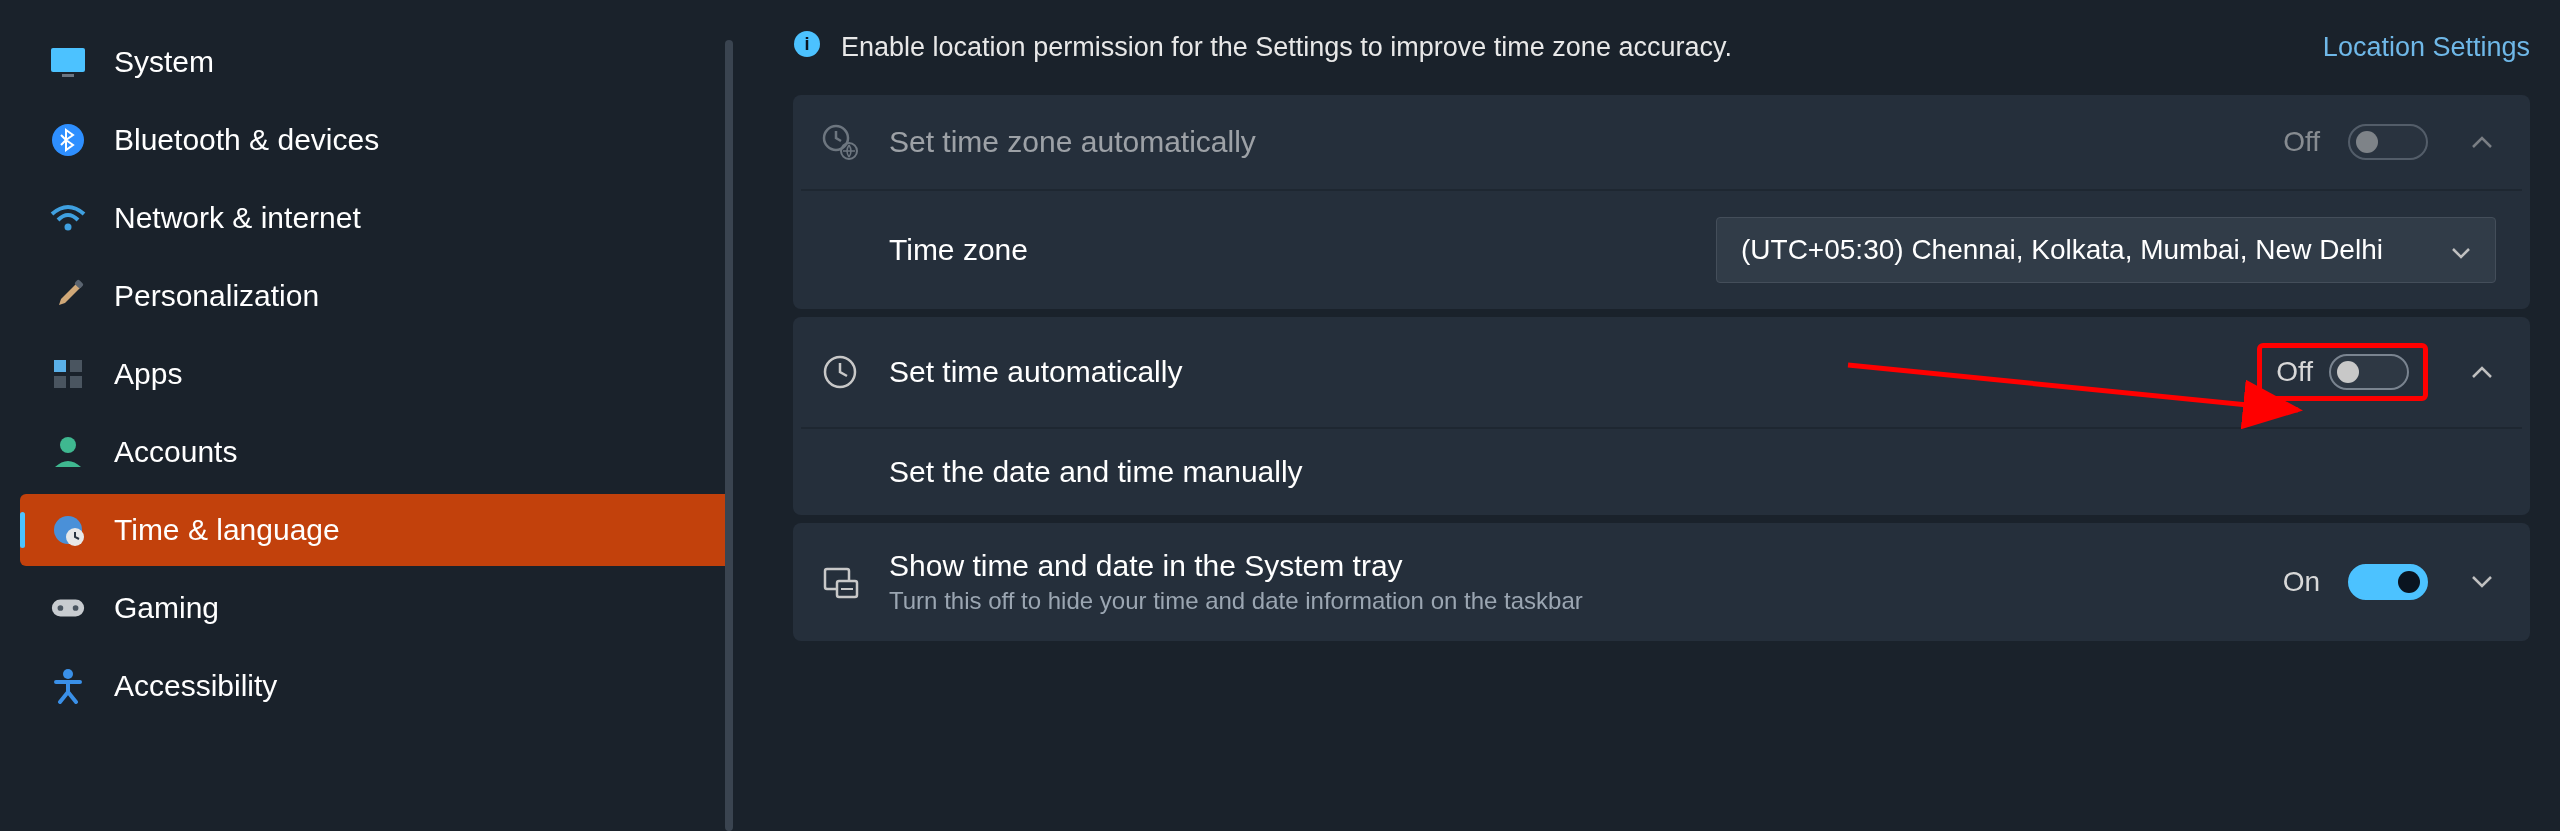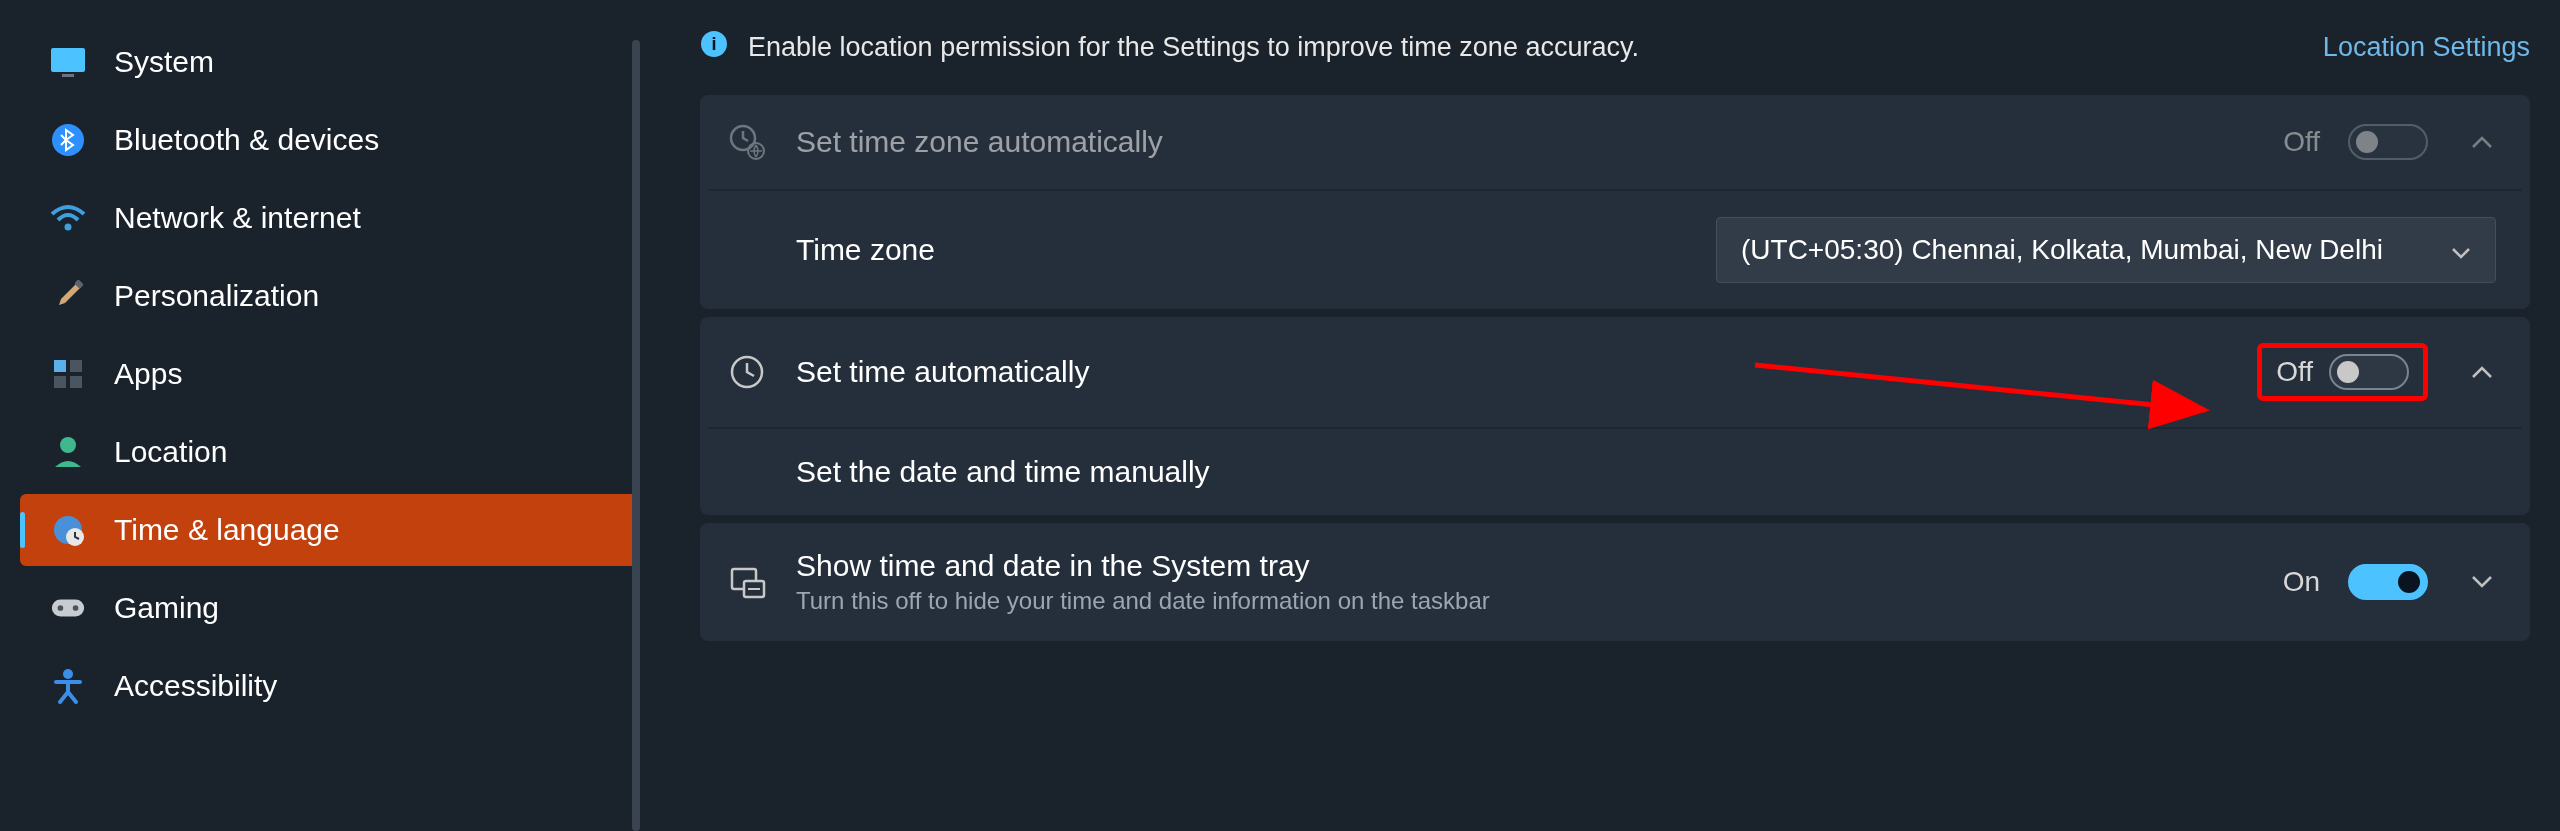--- a/index.html
+++ b/index.html
@@ -6,21 +6,21 @@
   body {
     background: #1a222b;
     font-family: "Segoe UI", Arial, sans-serif;
     color: #fff;
     width: 2560px;
     height: 831px;
     display: flex;
     overflow: hidden;
   }
   .sidebar {
-    width: 640px;
+    width: 733px;
     padding: 20px 0 20px 20px;
     position: relative;
   }
   .sidebar::after {
     content: "";
     position: absolute;
     right: 0;
     top: 40px;
     bottom: 0;
     width: 8px;
@@ -191,21 +191,21 @@
     </span>
     <span>Apps</span>
   </div>
   <div class="nav-item">
     <span class="nav-icon">
       <svg width="30" height="34" viewBox="0 0 30 34">
           <circle cx="15" cy="10" r="8" fill="#3fb890"></circle>
           <path d="M2 32 Q15 20 28 32 Z" fill="#3fb890"></path>
         </svg>
     </span>
-    <span>Location</span>
+    <span>Accounts</span>
   </div>
   <div class="nav-item active">
     <span class="nav-icon">
       <svg width="34" height="34" viewBox="0 0 34 34">
           <circle cx="17" cy="17" r="14" fill="#4a90d8"></circle>
           <circle cx="24" cy="24" r="9" fill="#e8e8e8"></circle>
           <path d="M24 19 L24 24 L28 26" stroke="#2a3440" stroke-width="2" fill="none"></path>
         </svg>
     </span>
     <span>Time &amp; language</span>

